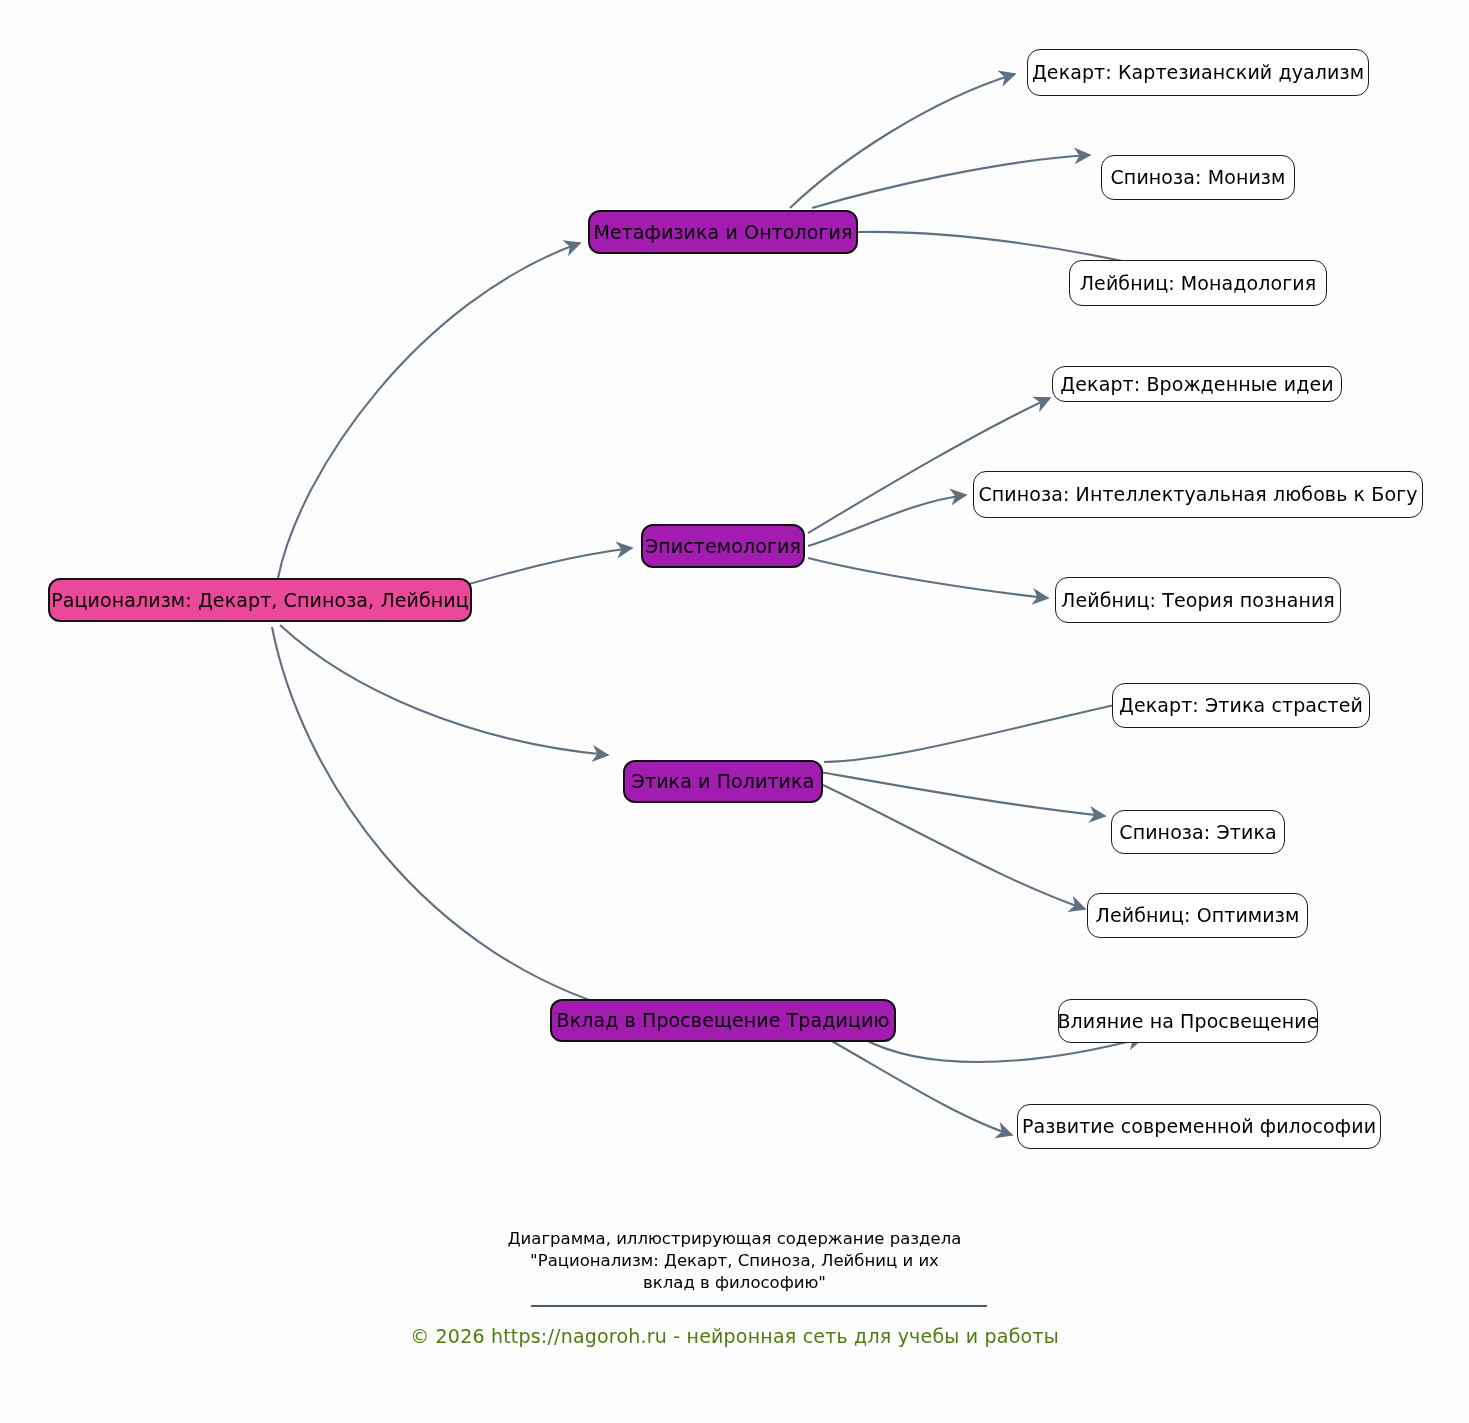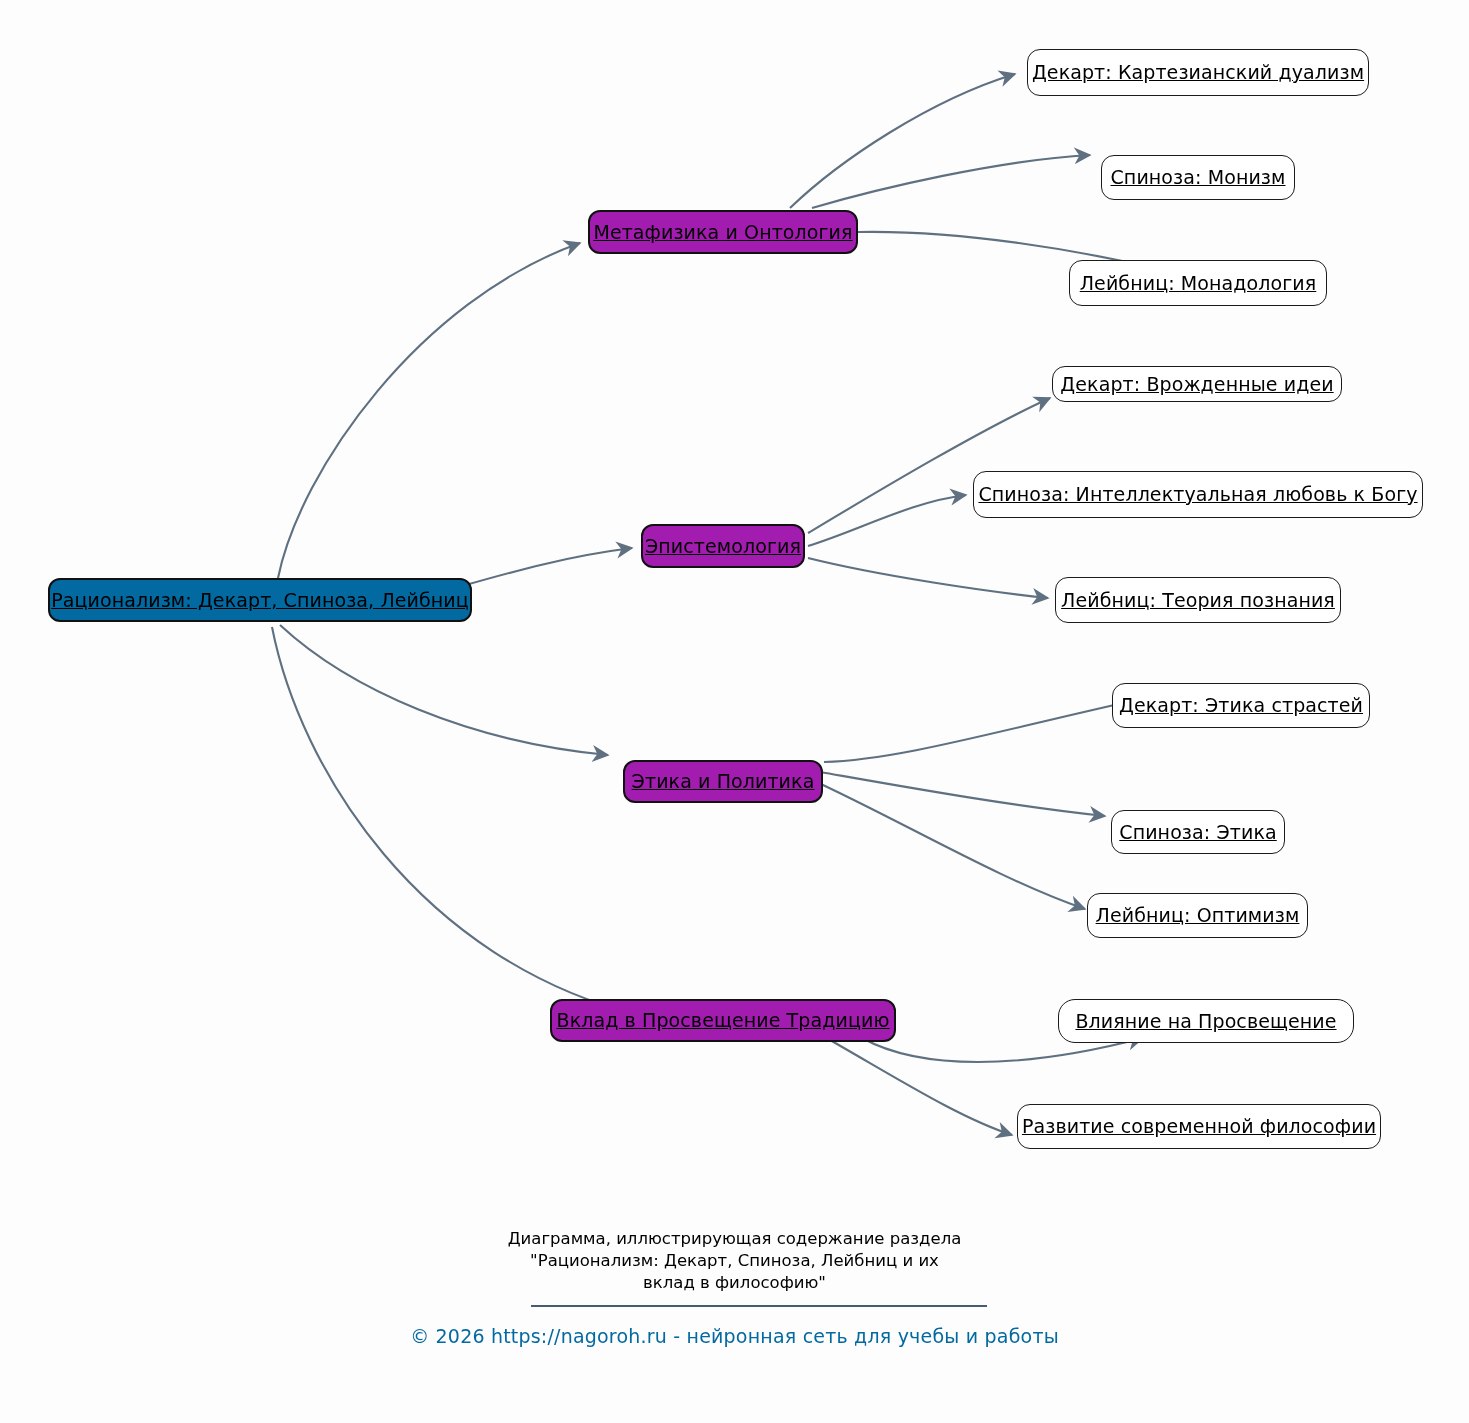--- a/index.html
+++ b/index.html
@@ -34,24 +34,23 @@
     justify-content: center;
     white-space: nowrap;
     font-family: "DejaVu Sans", "Liberation Sans", sans-serif;
     font-size: 19px;
     line-height: 1;
     color: #000000;
     border: 1.6px solid #1a1a1a;
     border-radius: 11px;
     padding: 0 14px;
     letter-spacing: 0.1px;
-    text-decoration: underline;
   }
   .node-root {
-    background: #0369a1;
+    background: #ec4899;
     border-color: #111111;
     border-width: 2px;
     border-radius: 12px;
   }
   .node-branch {
     background: #a21caf;
     border-color: #111111;
     border-width: 2px;
     border-radius: 12px;
   }
@@ -83,21 +82,21 @@
     border-top: 2px solid #4a5a75;
   }
   #footer {
     position: absolute;
     left: 0;
     top: 1325px;
     width: 1469px;
     text-align: center;
     font-family: "DejaVu Sans", "Liberation Sans", sans-serif;
     font-size: 19px;
-    color: #0369a1;
+    color: #4d7c0f;
     letter-spacing: 0.2px;
   }
 </style>
 </head>
 <body>
 
 <div id="canvas">
 
   <svg id="edges" viewBox="0 0 1469 1423" xmlns="http://www.w3.org/2000/svg">
     <defs>
@@ -151,21 +150,21 @@
   <div class="node node-branch" style="left:623px; top:760px; width:200px; height:43px;">Этика и Политика</div>
 
   <div class="node node-leaf" style="left:1112px; top:683px; width:258px; height:45px;">Декарт: Этика страстей</div>
 
   <div class="node node-leaf" style="left:1111px; top:789px; width:174px; height:44px;margin-top:21px;">Спиноза: Этика</div>
 
   <div class="node node-leaf" style="left:1087px; top:893px; width:221px; height:45px;">Лейбниц: Оптимизм</div>
 
   <div class="node node-branch" style="left:550px; top:999px; width:346px; height:43px;">Вклад в Просвещение Традицию</div>
 
-  <div class="node node-leaf" style="left:1058px; top:999px; width:296px; height:44px;border-radius:17px;">Влияние на Просвещение</div>
+  <div class="node node-leaf" style="left:1058px; top:999px; width:260px; height:44px;">Влияние на Просвещение</div>
 
   <div class="node node-leaf" style="left:1017px; top:1104px; width:364px; height:45px;">Развитие современной философии</div>
 
   <div id="caption">Диаграмма, иллюстрирующая содержание раздела
 "Рационализм: Декарт, Спиноза, Лейбниц и их
 вклад в философию"</div>
 
   <div id="caption-rule"></div>
 
   <div id="footer">© 2026 https://nagoroh.ru - нейронная сеть для учебы и работы</div>

